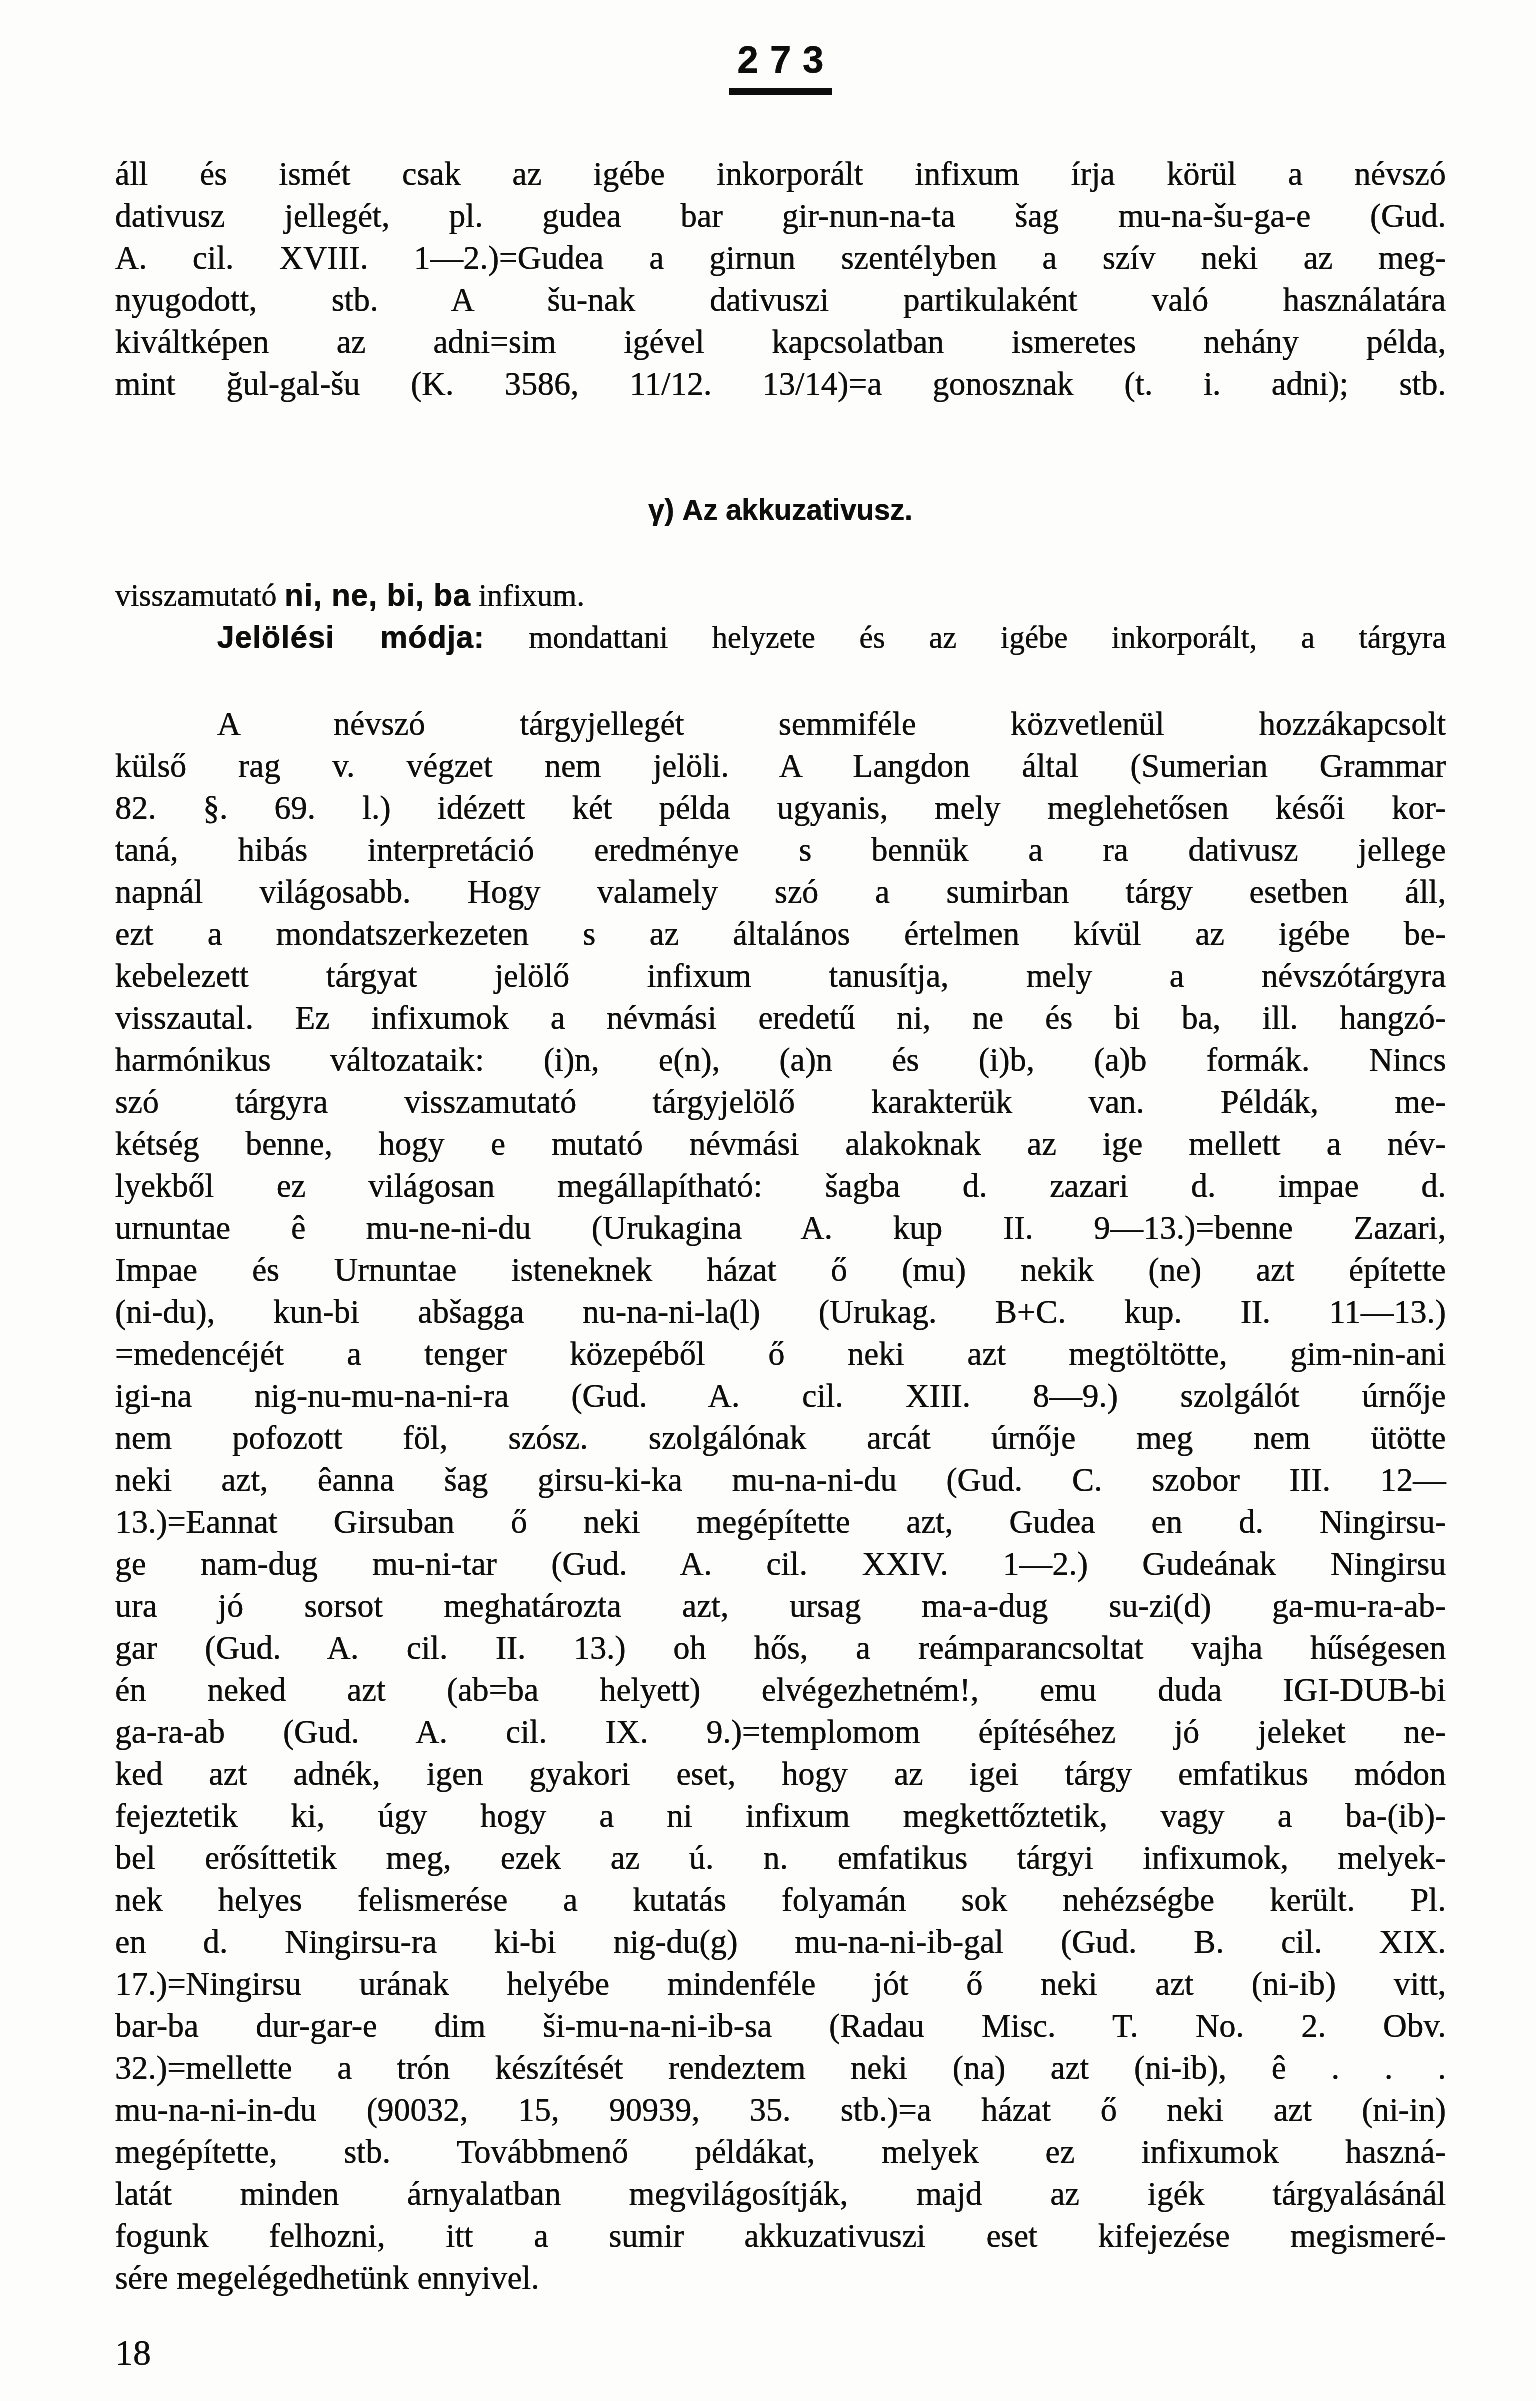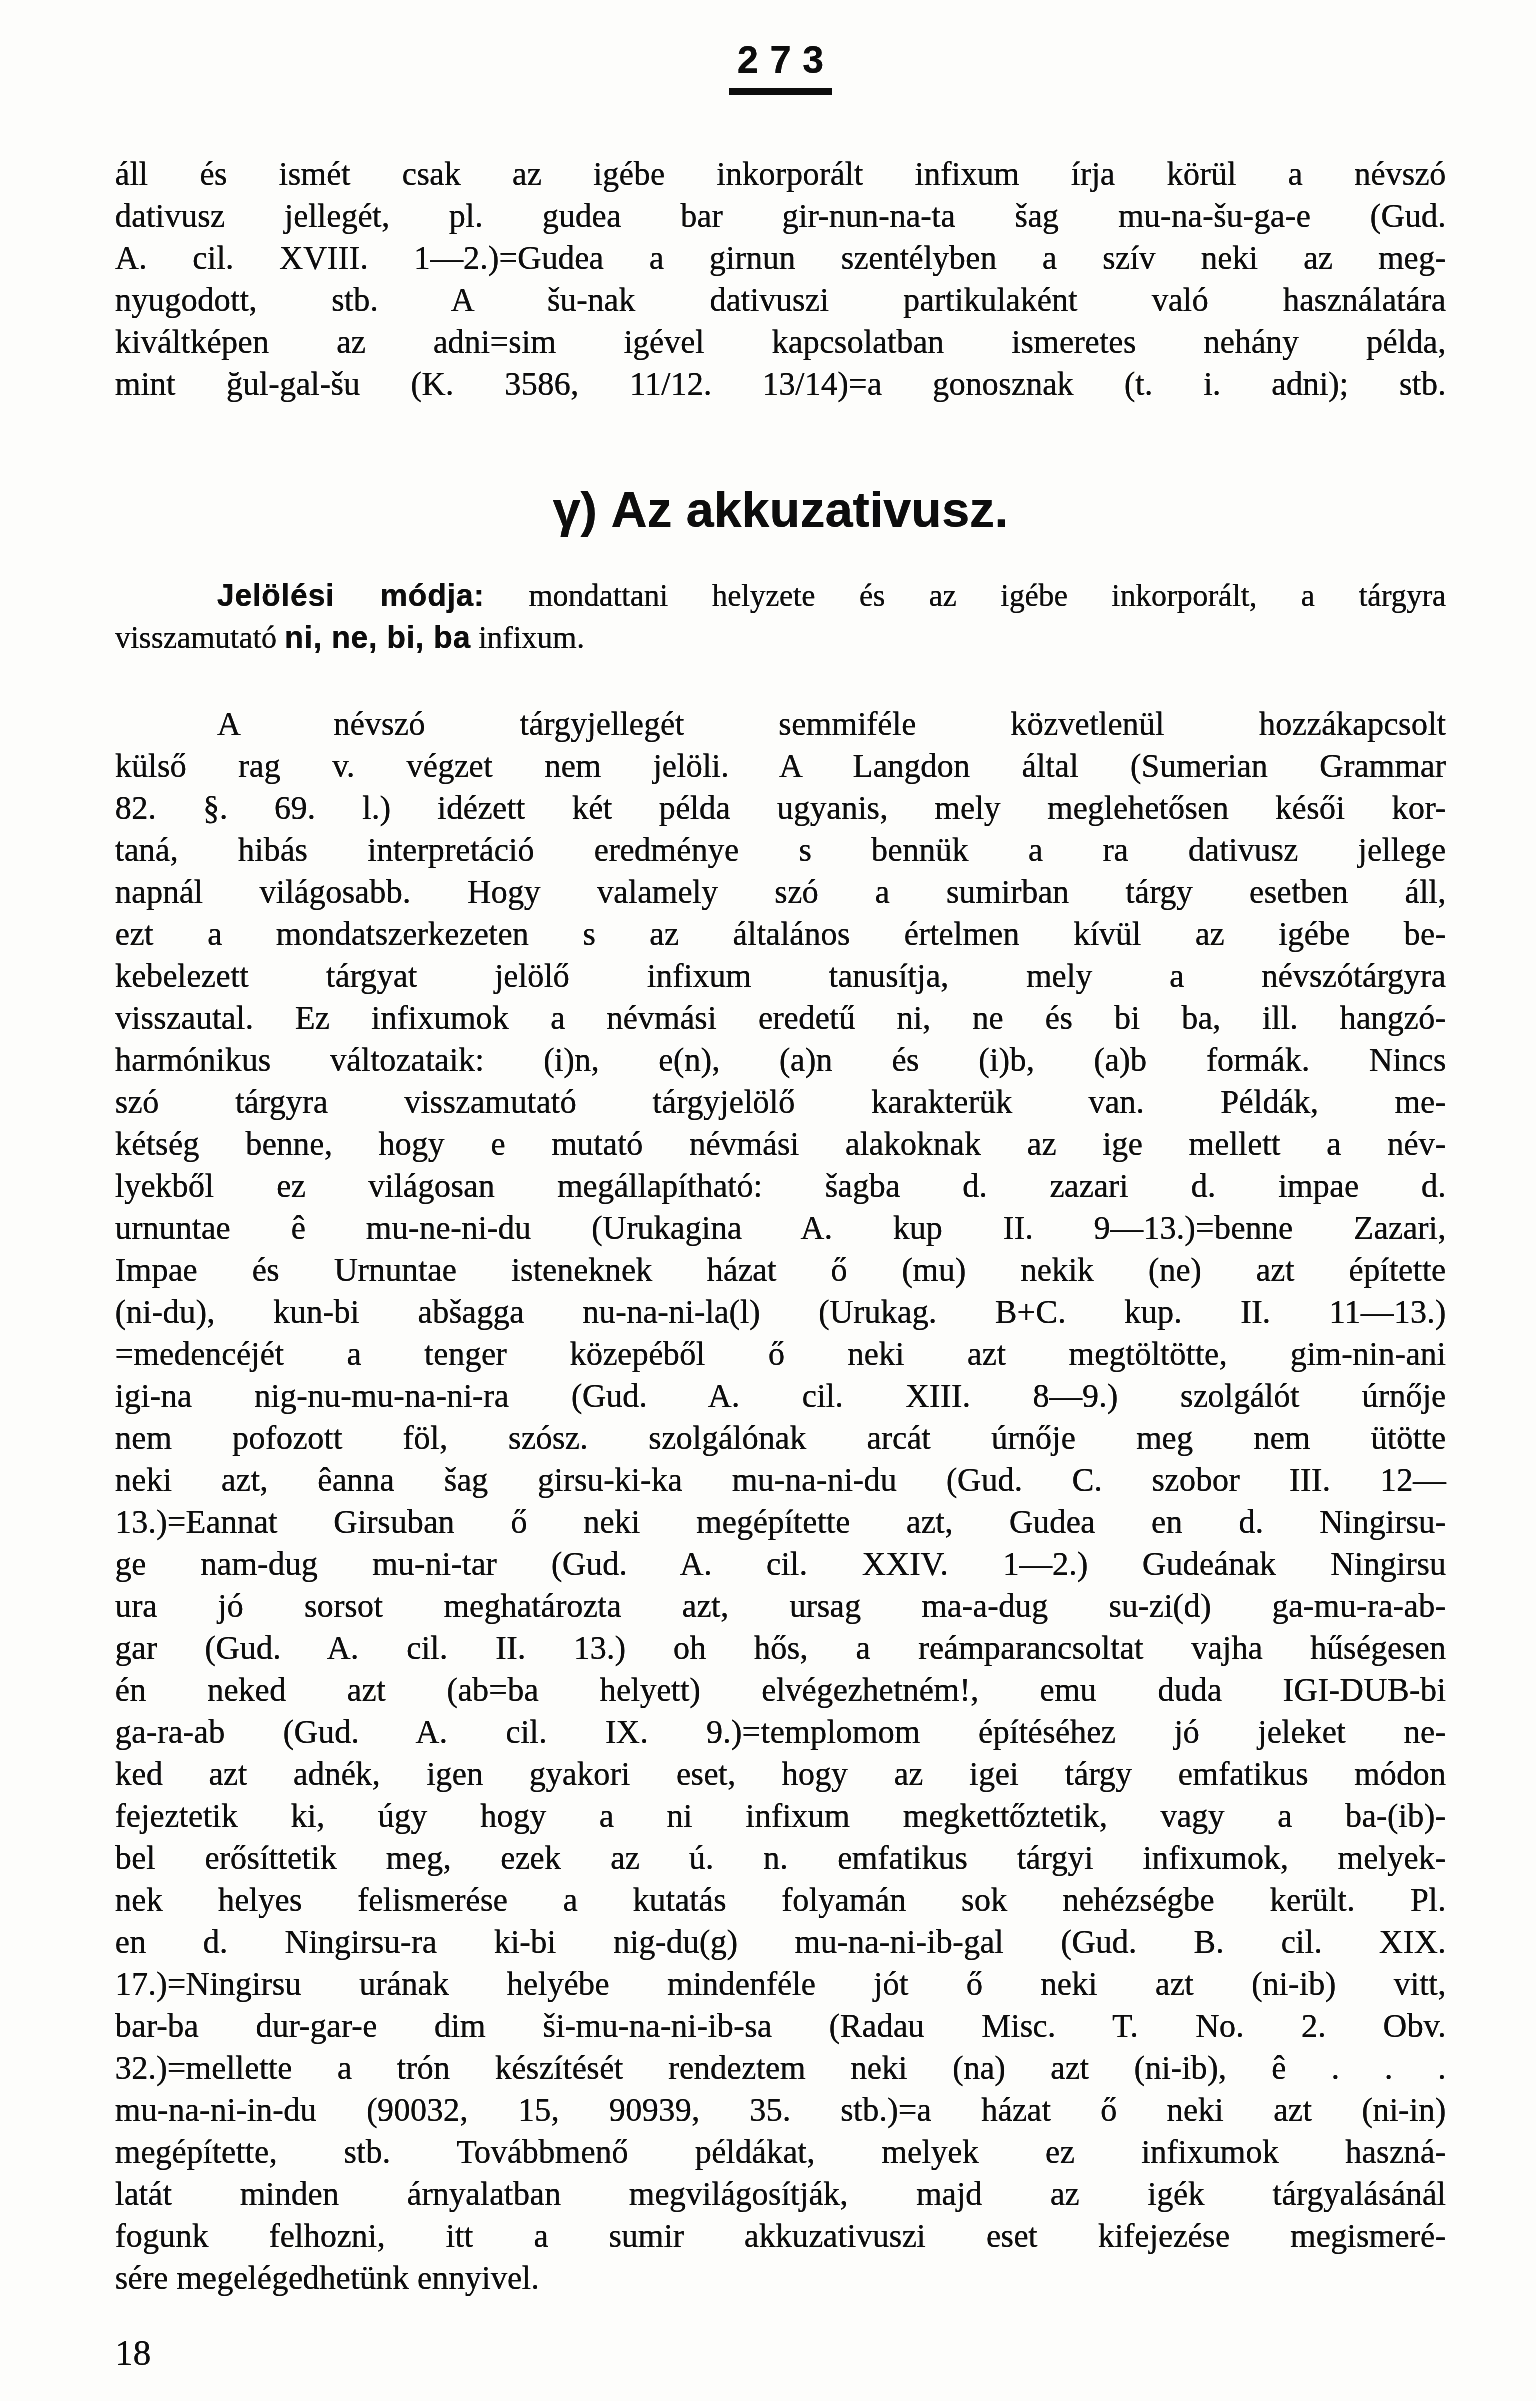--- a/index.html
+++ b/index.html
@@ -17,21 +17,21 @@
   .rule{width:103px;height:6.2px;background:#0d0d0d;margin:7.7px auto 0;}
   .body-text{font-size:33px;line-height:42px;text-shadow:0 0 0.5px #000;}
   .line{text-align:justify;text-align-last:justify;}
   .line.last{text-align-last:left;}
   .line.indent{text-indent:102px;}
   .it{}
   .bd{font-family:"Liberation Sans",sans-serif;font-weight:700;letter-spacing:0.5px;}
   .para1{margin-top:58px;}
   .heading{
     margin-top:81px;text-align:center;font-family:"Liberation Sans",sans-serif;
-    font-weight:700;font-size:50px;line-height:48px;text-shadow:0 0 0.5px #000;
+    font-weight:700;font-size:29px;line-height:48px;text-shadow:0 0 0.5px #000;
   }
   .jelolesi{margin-top:41px;font-size:31px;line-height:42px;}
   .para3{margin-top:44px;}
   .footer{
     margin-top:31px;font-size:36px;line-height:46px;text-align:left;
     text-shadow:0 0 0.5px #000;
   }
 </style>
 </head>
 <body>
@@ -51,22 +51,22 @@
       <div class="line"><span class="">kiváltképen az adni=</span><span class="it">sim</span><span class=""> igével kapcsolatban ismeretes nehány példa,</span></div>
       <div class="line"><span class="">mint </span><span class="it">ğul-gal-šu</span><span class=""> (K. 3586, 11/12. 13/14)=a gonosznak (t. i. adni); stb.</span></div>
     </div>
 
   <div class="heading">
     <span class="it">γ)</span>
     <span>Az akkuzativusz.</span>
   </div>
 
   <div class="body-text jelolesi">
+      <div class="line last"><span class="">visszamutató </span><span class="bd">ni, ne, bi, ba</span><span class=""> infixum.</span></div>
       <div class="line indent"><span class="bd">Jelölési módja:</span><span class=""> mondattani helyzete és az igébe inkorporált, a tárgyra</span></div>
-      <div class="line last"><span class="">visszamutató </span><span class="bd">ni, ne, bi, ba</span><span class=""> infixum.</span></div>
     </div>
 
   <div class="body-text para3">
       <div class="line indent"><span class="">A névszó tárgyjellegét semmiféle közvetlenül hozzákapcsolt</span></div>
       <div class="line"><span class="">külső rag v. végzet nem jelöli. A </span><span class="it">Langdon</span><span class=""> által (Sumerian Grammar</span></div>
       <div class="line"><span class="">82. §. 69. l.) idézett két példa ugyanis, mely meglehetősen késői kor-</span></div>
       <div class="line"><span class="">taná, hibás interpretáció eredménye s bennük a </span><span class="it">ra</span><span class=""> dativusz jellege</span></div>
       <div class="line"><span class="">napnál világosabb. Hogy valamely szó a sumirban tárgy esetben áll,</span></div>
       <div class="line"><span class="">ezt a mondatszerkezeten s az általános értelmen kívül az igébe be-</span></div>
       <div class="line"><span class="">kebelezett tárgyat jelölő infixum tanusítja, mely a névszótárgyra</span></div>

